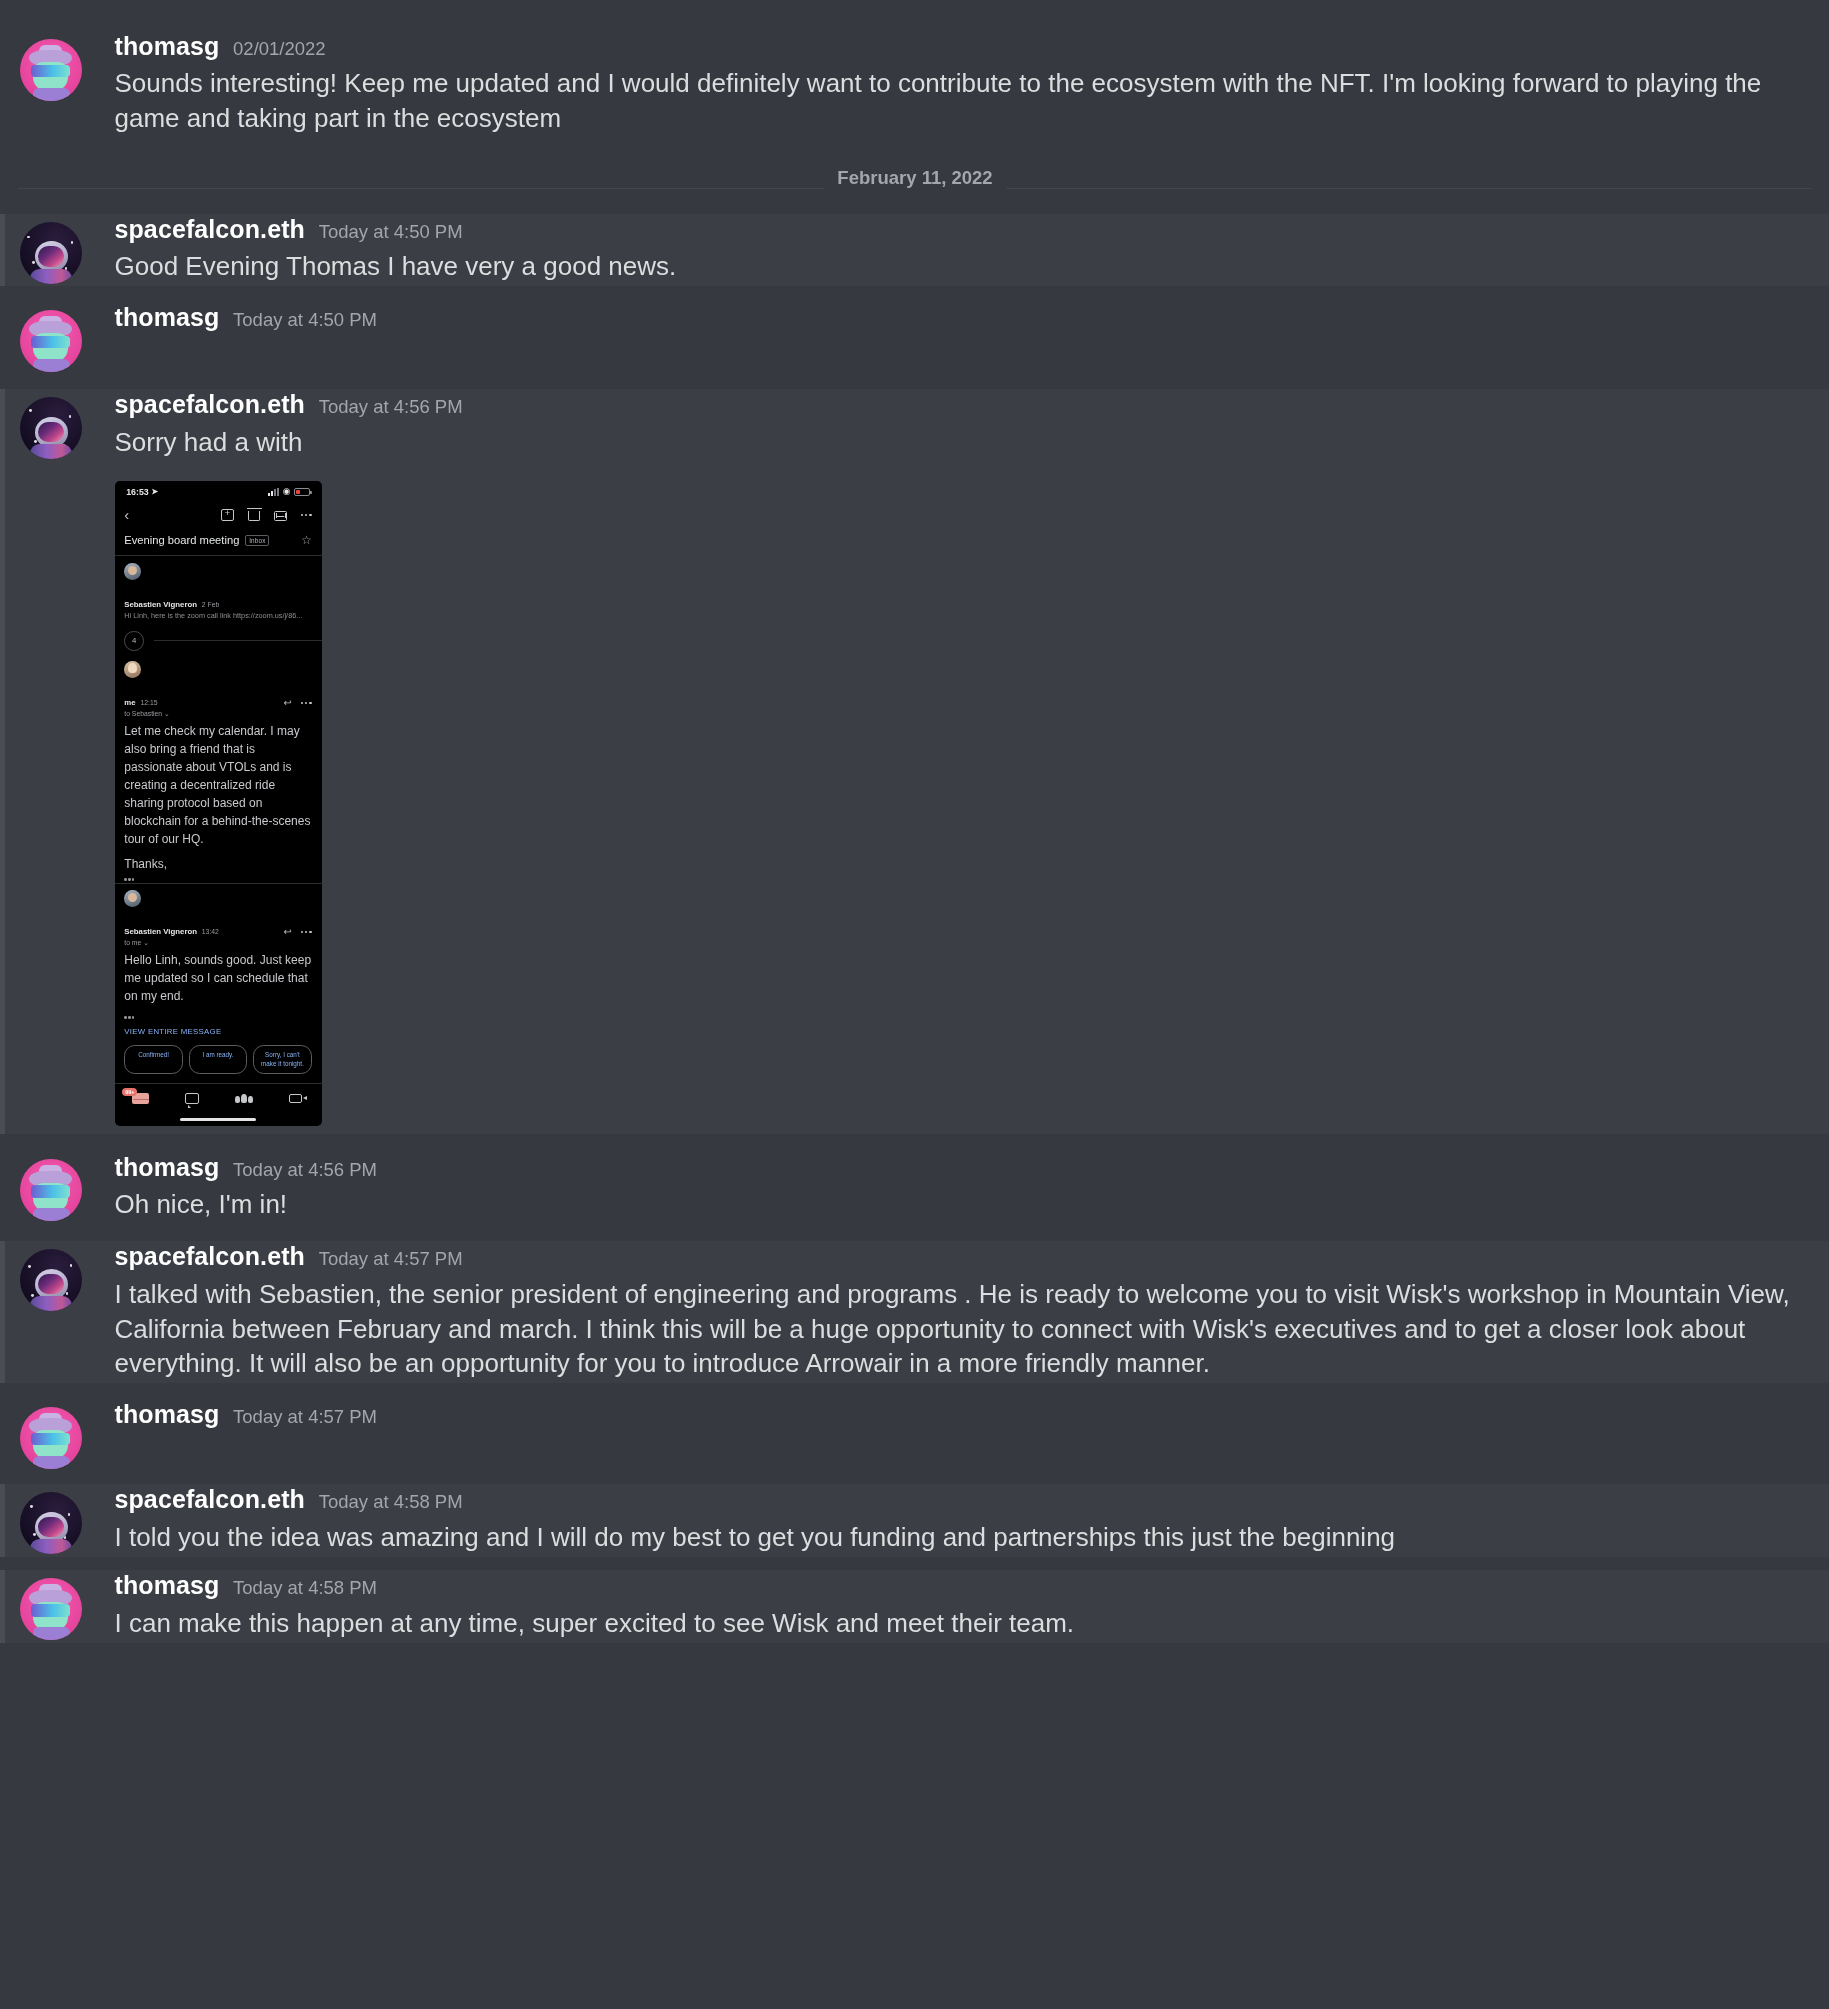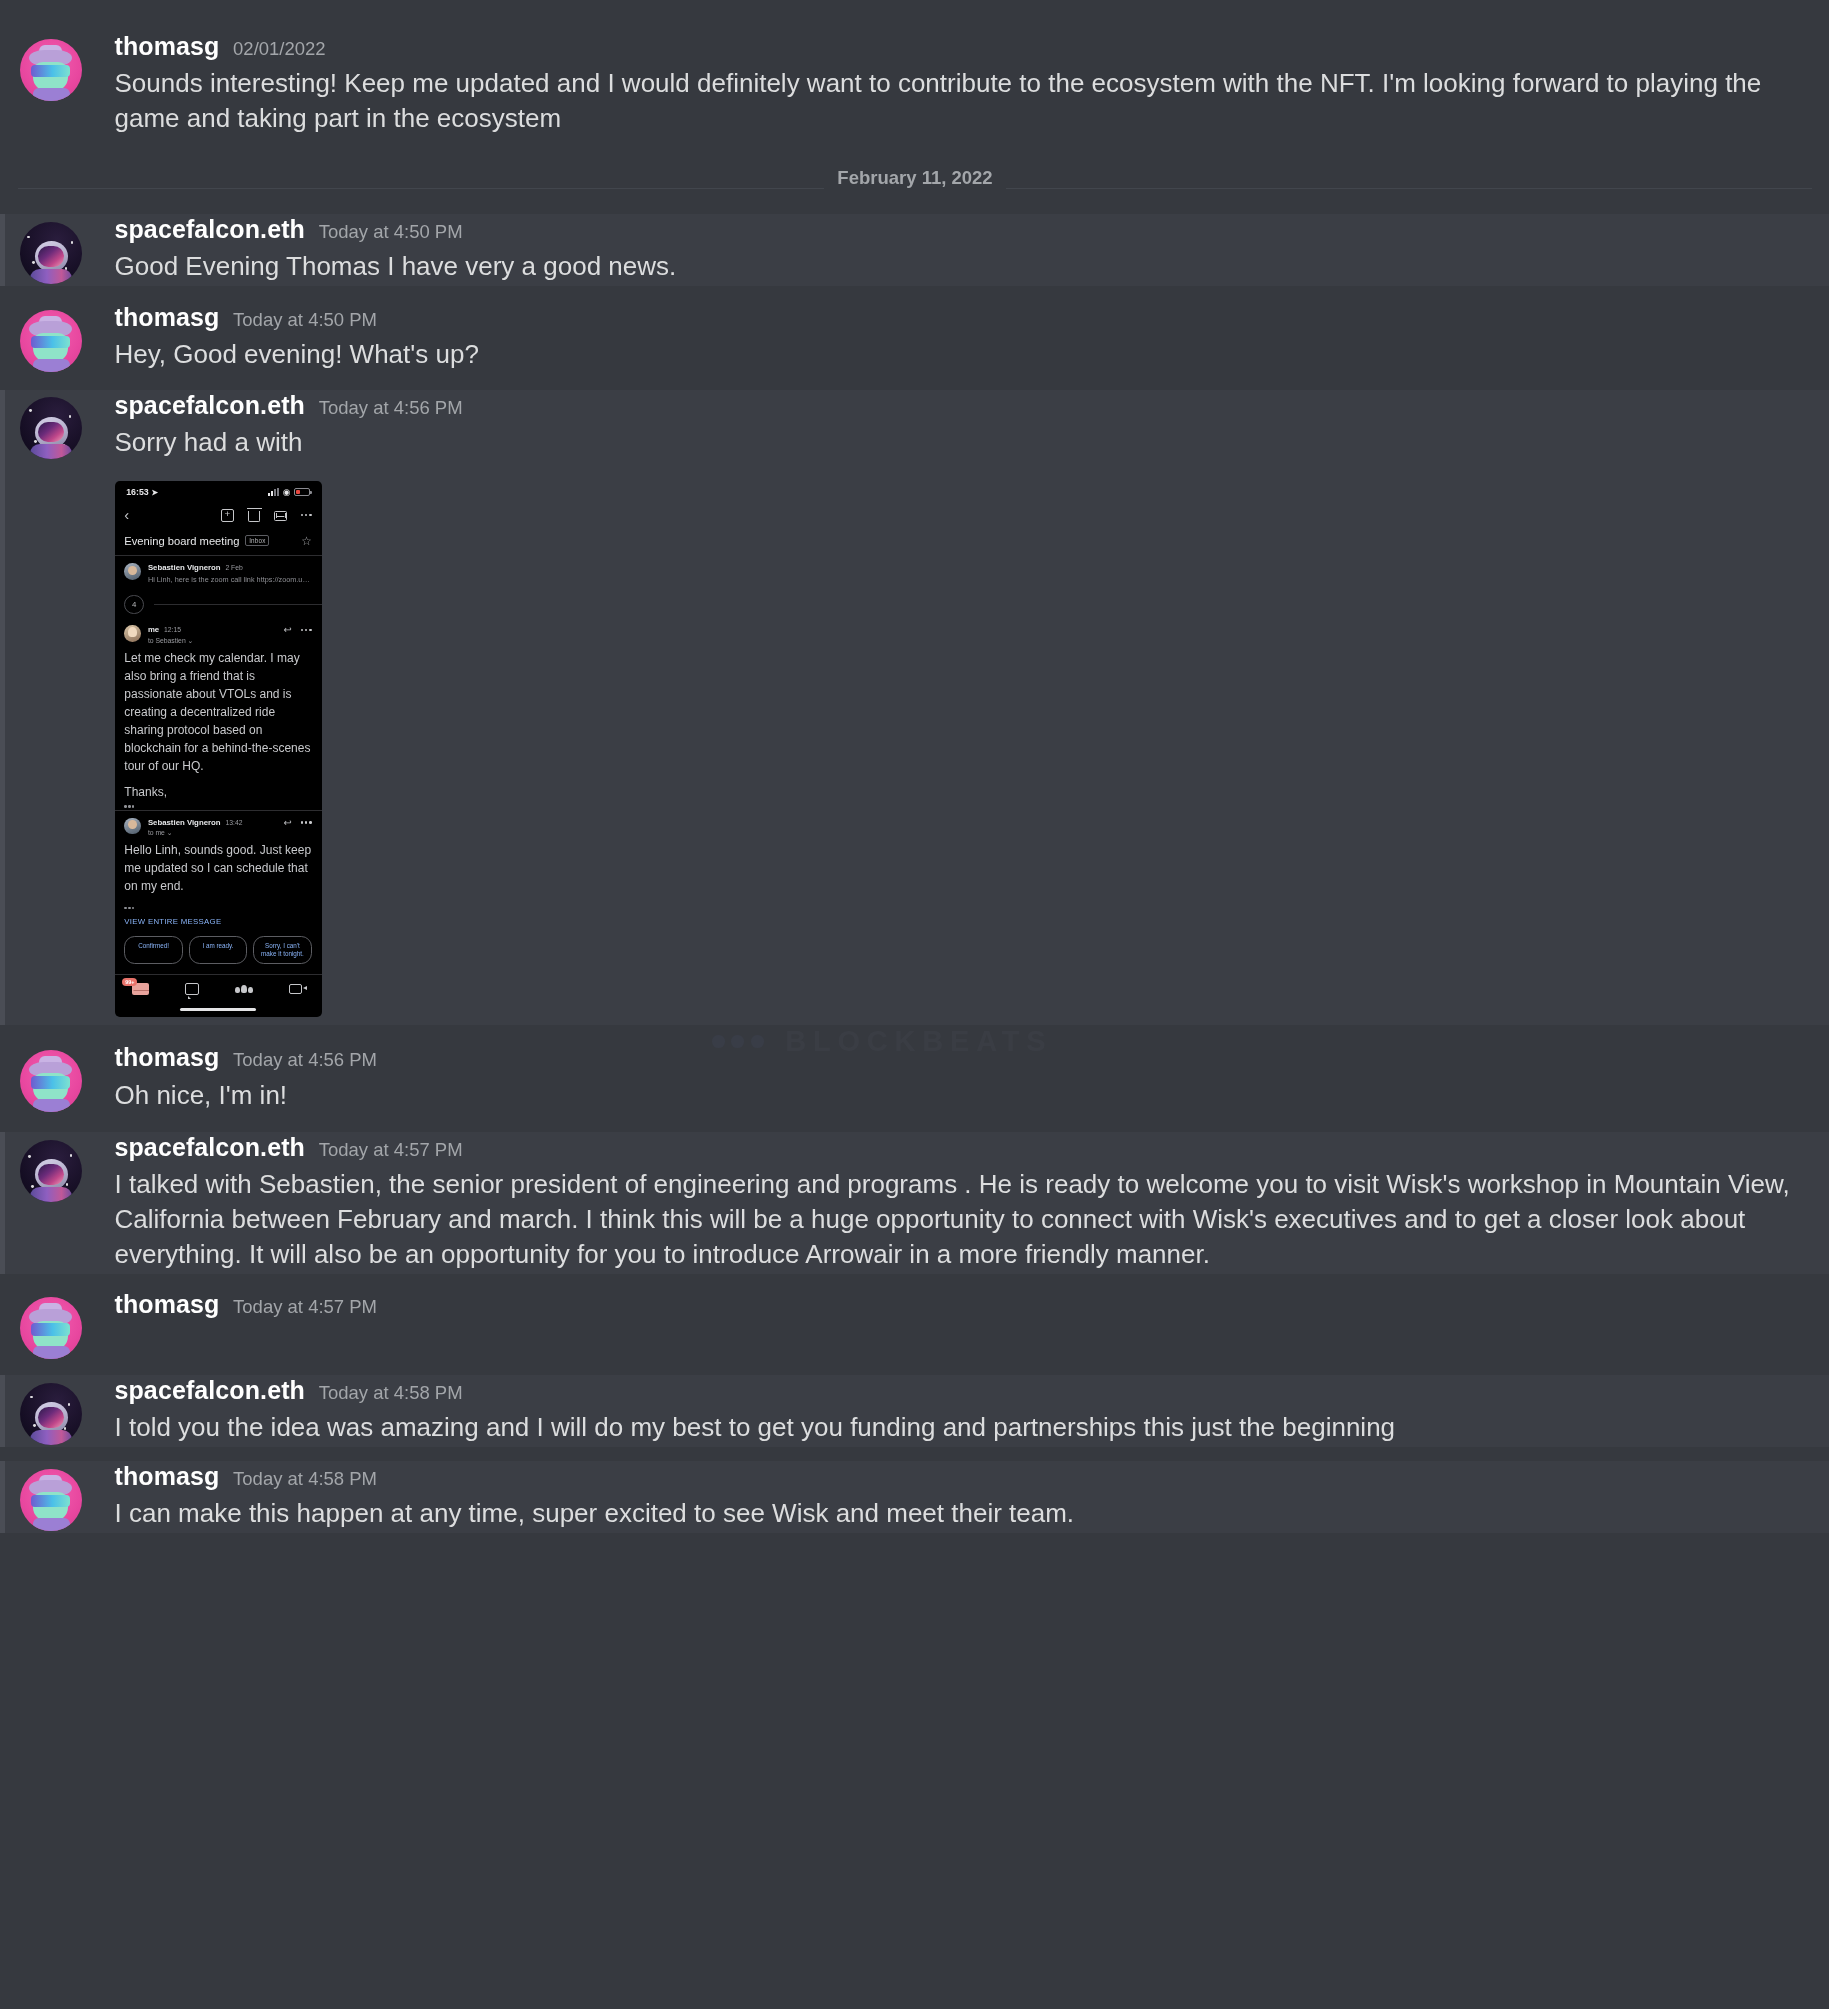--- a/index.html
+++ b/index.html
@@ -141,21 +141,21 @@
 
   .ph-subject { display:flex; align-items:center; padding: 5.9px 9.8px 7.8px 9.8px; gap: 5.9px; }
   .ph-subject .title { font-size: 11.2px; color:#e7e8ea; }
   .ph-subject .tag {
     font-size: 6.3px; color:#b6b7ba; border:1px solid #5c5d62; border-radius:2px;
     padding: 1px 2.9px; letter-spacing:0.2px;
   }
   .ph-subject .star { margin-left:auto; font-size:11.7px; color:#b6b7ba; }
 
   .ph-sep { height:1px; background:#2d2d30; }
-  .ph-msg { padding: 6.8px 9.8px; display:flex; gap: 7px; }
+  .ph-msg { padding: 6.8px 9.8px; display:flex; gap: 20px; flex-direction: column; }
   .ph-av { flex:0 0 auto; width: 16.6px; height: 16.6px; border-radius:50%; overflow:hidden; position:relative; }
   .ph-av.seb { background: linear-gradient(160deg,#a9b4c2,#4d5a68); }
   .ph-av.seb::after { content:""; position:absolute; left:3.9px; top:2.9px; width:8.8px; height:8.8px; border-radius:50%; background:#d8b89a; }
   .ph-av.me { background: linear-gradient(160deg,#d9c6a8,#8d6f58); }
   .ph-av.me::after { content:""; position:absolute; left:3.9px; top:2px; width:8.8px; height:9.8px; border-radius:50% 50% 40% 40%; background:#f0d9bf; }
   .ph-msg-main { flex:1 1 auto; min-width:0; }
   .ph-row1 { display:flex; align-items:center; gap:4.9px; }
   .ph-from { font-size:7.8px; color:#e7e8ea; font-weight:600; }
   .ph-date { font-size:6.8px; color:#9a9ba0; }
   .ph-row1 .acts { margin-left:auto; display:flex; align-items:center; gap:8.8px; color:#b6b7ba; }
@@ -283,21 +283,20 @@
           <span class="hat"></span>
           <span class="face"></span>
           <span class="goggles"></span>
           <span class="scarf"></span>
       </div>
       <div class="msg-body">
         <div class="msg-head">
           <span class="author">thomasg</span>
           <span class="stamp">Today at 4:50 PM</span>
         </div>
-        <div class="text">Hey, Good evening! What's up?</div>
       </div>
     </div>
   </div>
 
   <div class="msg highlight" style="margin-top:15.6px;">
     <div class="msg-inner">
       <div class="avatar av-spacefalcon">
         <span class="star" style="left:9.8px;top:11.7px"></span>
           <span class="star" style="left:49px;top:17.6px"></span>
         <span class="star" style="left:43px;top:47px"></span>

